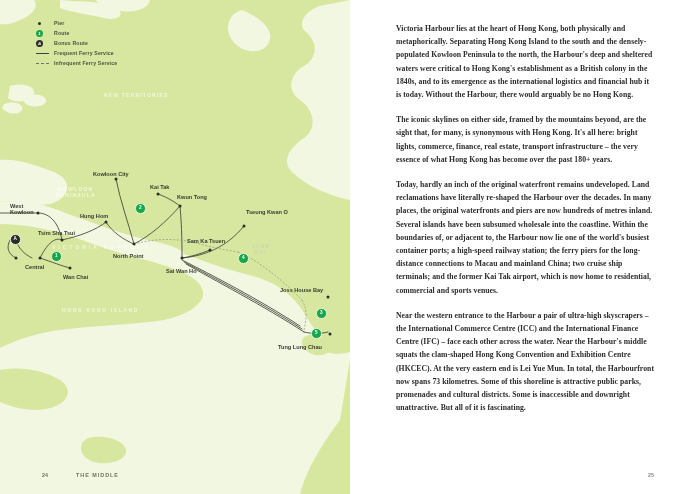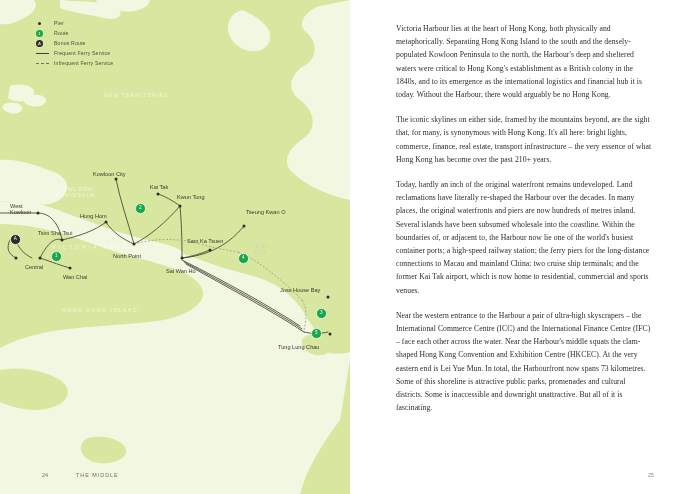--- a/index.html
+++ b/index.html
@@ -1,21 +1,21 @@
 <!DOCTYPE html>
 <html><head>
 <meta charset="utf-8">
 <style>
   html,body{margin:0;padding:0;}
   body{
     width:700px;height:494px;overflow:hidden;
     background:#ffffff;
     font-family:"Liberation Sans", sans-serif;
   }
-  .spread{position:relative;width:700px;height:494px;display:flex;}
+  .spread{position:relative;width:700px;height:494px;display:flex;font-weight:bold;}
 
   
   .page-left{
     position:relative;width:350px;height:494px;
     background:#d8e79f;
     overflow:hidden;
   }
   .map-svg{position:absolute;left:0;top:0;width:350px;height:494px;display:block;}
 
   
@@ -301,20 +301,20 @@
 
     <div class="footer-left">
       <span class="footer-num">24</span>
       <span class="footer-sec">THE MIDDLE</span>
     </div>
   </div>
 
   <div class="page-right">
     <div class="col">
       <p>Victoria Harbour lies at the heart of Hong Kong, both physically and metaphorically. Separating Hong Kong Island to the south and the densely-populated Kowloon Peninsula to the north, the Harbour's deep and sheltered waters were critical to Hong Kong's establishment as a British colony in the 1840s, and to its emergence as the international logistics and financial hub it is today. Without the Harbour, there would arguably be no Hong Kong.</p>
-      <p>The iconic skylines on either side, framed by the mountains beyond, are the sight that, for many, is synonymous with Hong Kong. It's all here: bright lights, commerce, finance, real estate, transport infrastructure – the very essence of what Hong Kong has become over the past 210+ years.</p>
+      <p>The iconic skylines on either side, framed by the mountains beyond, are the sight that, for many, is synonymous with Hong Kong. It's all here: bright lights, commerce, finance, real estate, transport infrastructure – the very essence of what Hong Kong has become over the past 180+ years.</p>
       <p>Today, hardly an inch of the original waterfront remains undeveloped. Land reclamations have literally re-shaped the Harbour over the decades. In many places, the original waterfronts and piers are now hundreds of metres inland. Several islands have been subsumed wholesale into the coastline. Within the boundaries of, or adjacent to, the Harbour now lie one of the world's busiest container ports; a high-speed railway station; the ferry piers for the long-distance connections to Macau and mainland China; two cruise ship terminals; and the former Kai Tak airport, which is now home to residential, commercial and sports venues.</p>
       <p>Near the western entrance to the Harbour a pair of ultra-high skyscrapers – the International Commerce Centre (ICC) and the International Finance Centre (IFC) – face each other across the water. Near the Harbour's middle squats the clam-shaped Hong Kong Convention and Exhibition Centre (HKCEC). At the very eastern end is Lei Yue Mun. In total, the Harbourfront now spans 73 kilometres. Some of this shoreline is attractive public parks, promenades and cultural districts. Some is inaccessible and downright unattractive. But all of it is fascinating.</p>
     </div>
     <div class="footer-right">25</div>
   </div>
 
 </div>
 
 </body></html>

